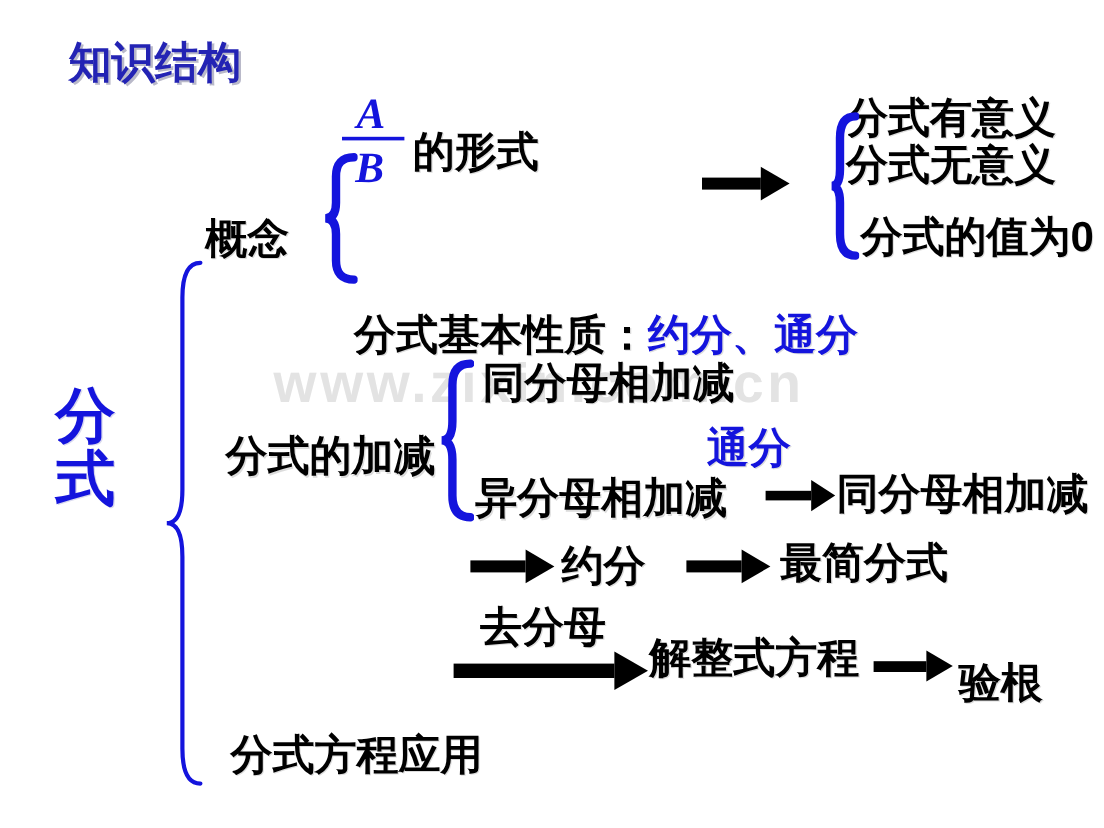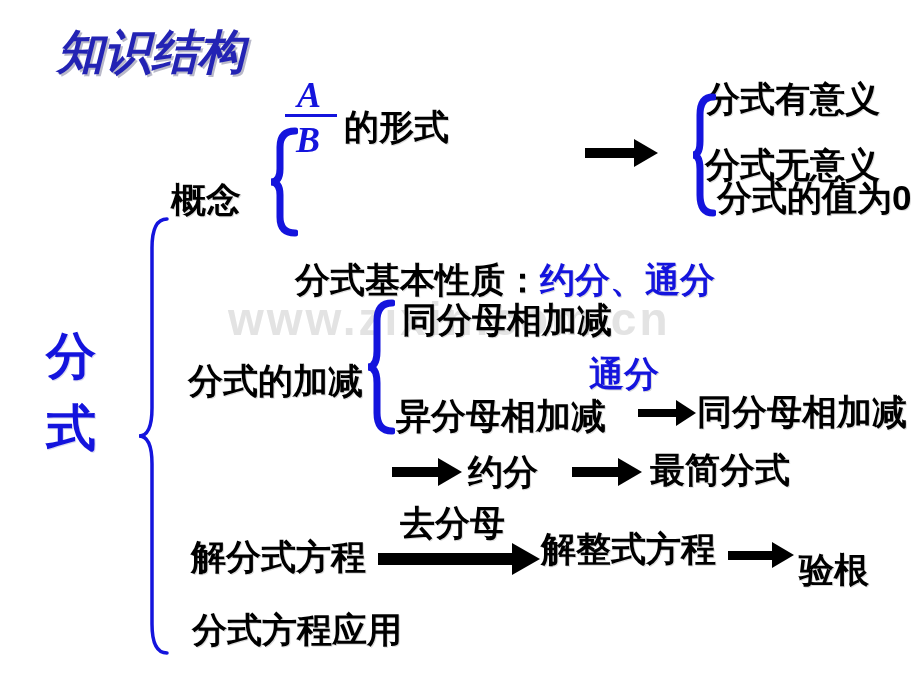--- a/index.html
+++ b/index.html
@@ -14,26 +14,25 @@
     overflow:hidden;font-family:"Liberation Sans",sans-serif;
   }
   .txt{
     position:absolute;font-weight:bold;font-size:35px;line-height:38px;
     color:var(--ink);white-space:nowrap;
     text-shadow:1px 1px 0 rgba(130,130,130,.28);
     z-index:2;
   }
   .blue{color:var(--accent);}
   .title{
-    font-size:47px;line-height:50px;color:var(--title);
+    font-size:36px;line-height:50px;color:var(--title);
     text-shadow:2px 2px 0 #b9b9c9;
-    font-style:italic;
   }
   .root-label{
-    font-size:50px;line-height:72px;color:var(--accent);
+    font-size:50px;line-height:53px;color:var(--accent);
     width:54px;word-break:break-all;white-space:normal;text-align:left;
     text-shadow:1px 1px 0 rgba(130,130,200,.3);
   }
   .serif{font-family:"Liberation Serif",serif;}
   .frac{font-family:"Liberation Serif",serif;font-style:italic;color:var(--accent);font-size:36px;line-height:38px;text-shadow:none;}
   .frac-bar{position:absolute;background:var(--accent);z-index:2;}
   .watermark{
     position:absolute;color:var(--wm);font-size:46px;font-weight:bold;
     letter-spacing:3px;z-index:1;text-shadow:none;
   }
@@ -72,21 +71,21 @@
 
   <div class="arrow" style="left:585px;top:139px;width:73px;height:28px;">
     <div class="shaft" style="height:10px;"></div>
     <div class="head" style="border-left:24px solid #000;border-top:14px solid transparent;border-bottom:14px solid transparent;"></div>
   </div>
 
   <svg class="brace" style="left:690px;top:93px;" width="26" height="124" viewBox="0 0 26 124">
     <path d="M 23 4 Q 10 4 10 22 L 10 48 Q 10 62 3 62 Q 10 62 10 76 L 10 102 Q 10 120 23 120" stroke-width="7"></path>
   </svg>
   <div class="txt" style="left:705px;top:80px;">分式有意义</div>
-  <div class="txt" style="left:705px;top:146px;">分式无意义</div>
+  <div class="txt" style="left:705px;top:119px;">分式无意义</div>
   <div class="txt" style="left:705px;top:179px;padding-left:12px;">分式的值为0</div>
 
   <div class="txt" style="left:295px;top:261px;">
     <span>分式基本性质：</span><span class="blue">约分、通分</span>
   </div>
 
   <div class="txt" style="left:188px;top:362px;">分式的加减</div>
 
   <svg class="brace" style="left:365px;top:299px;" width="30" height="136" viewBox="0 0 30 136">
     <path d="M 27 4 Q 12 4 12 22 L 12 52 Q 12 68 3 68 Q 12 68 12 84 L 12 114 Q 12 132 27 132" stroke-width="7"></path>
@@ -111,21 +110,20 @@
 
   <div class="txt" style="left:468px;top:453px;">约分</div>
 
   <div class="arrow" style="left:572px;top:458px;width:70px;height:28px;">
     <div class="shaft" style="height:10px;"></div>
     <div class="head" style="border-left:24px solid #000;border-top:14px solid transparent;border-bottom:14px solid transparent;"></div>
   </div>
 
   <div class="txt" style="left:650px;top:451px;">最简分式</div>
 
-  <div class="txt" style="left:191px;top:538px;">解分式方程</div>
 
   <div class="txt" style="left:400px;top:504px;">去分母</div>
 
   <div class="arrow" style="left:378px;top:543px;width:162px;height:32px;">
     <div class="shaft" style="height:12px;"></div>
     <div class="head" style="border-left:28px solid #000;border-top:16px solid transparent;border-bottom:16px solid transparent;"></div>
   </div>
 
   <div class="txt" style="left:541px;top:530px;">解整式方程</div>
 

